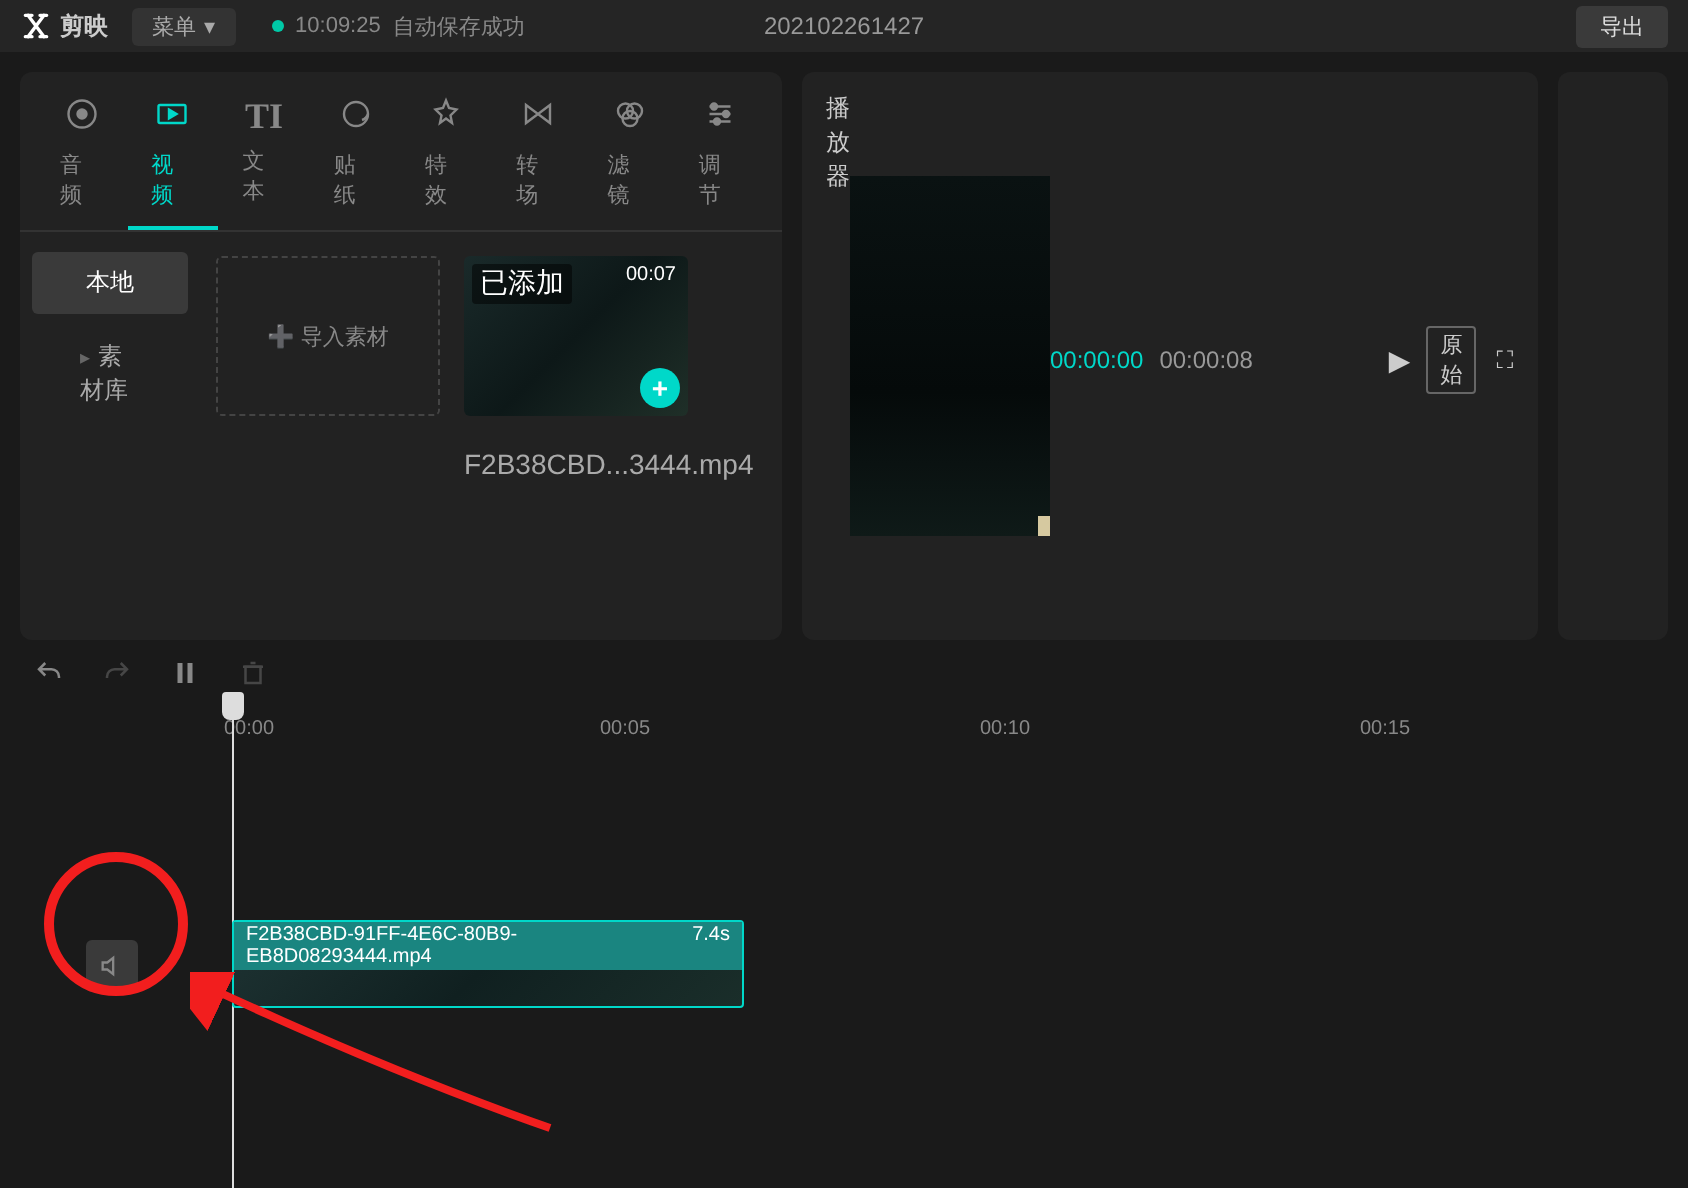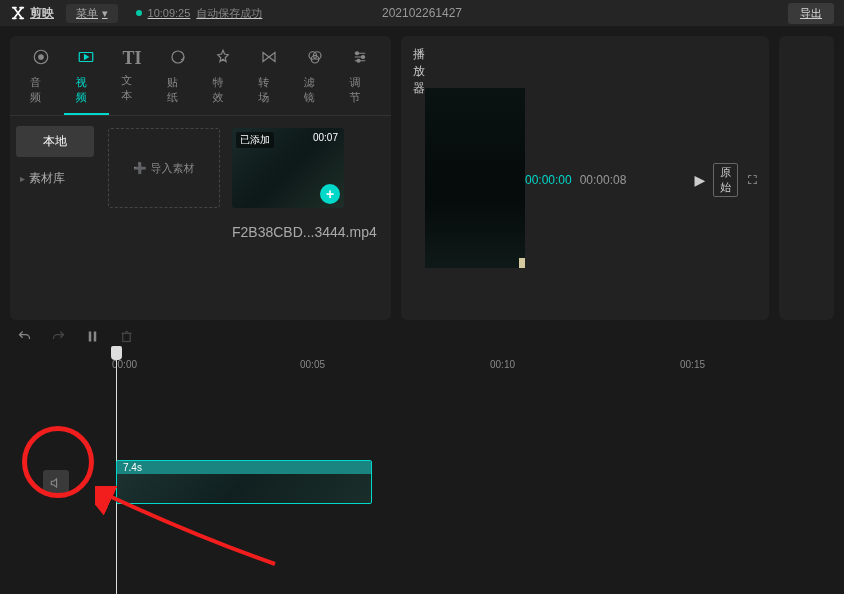--- a/index.html
+++ b/index.html
@@ -1,46 +1,46 @@
 <!DOCTYPE html>
 <html><head>
   <meta charset="utf-8">
   <style>
     * { box-sizing: border-box; margin: 0; padding: 0; font-family: -apple-system, "PingFang SC", "Microsoft YaHei", sans-serif; }
     body { background: #1a1a1a; width: 844px; height: 594px; overflow: hidden; position: relative; }
 
-    .top-bar { height: 26px; background: #252525; display: flex; align-items: center; padding: 0 10px; color: #ccc; font-size: 12px; text-decoration: underline; }
+    .top-bar { height: 26px; background: #252525; display: flex; align-items: center; padding: 0 10px; color: #ccc; font-size: 12px; }
     .logo { display: flex; align-items: center; gap: 4px; font-weight: bold; }
     .logo svg { width: 16px; height: 16px; }
     .menu-dropdown { margin-left: 12px; background: #333; padding: 2px 10px; border-radius: 3px; display: flex; align-items: center; gap: 4px; color: #aaa; font-size: 11px; }
     .autosave { margin-left: 18px; display: flex; align-items: center; gap: 6px; color: #888; font-size: 11px; }
     .autosave .dot { width: 6px; height: 6px; border-radius: 50%; background: #00c9a7; }
     .project-name { position: absolute; left: 50%; transform: translateX(-50%); color: #999; font-size: 12px; }
     .export-btn { margin-left: auto; background: #3a3a3a; padding: 3px 12px; border-radius: 3px; font-size: 11px; color: #ddd; }
 
     .upper-section { display: flex; height: 294px; padding: 10px 10px 0 10px; gap: 10px; }
     .media-panel { width: 440px; background: #222; border-radius: 6px; display: flex; flex-direction: column; }
     .tabs { display: flex; padding: 8px 8px 0 8px; border-bottom: 1px solid #333; }
     .tab { display: flex; flex-direction: column; align-items: center; padding: 4px 12px 8px; color: #888; font-size: 11px; gap: 4px; cursor: pointer; }
     .tab.active { color: #00d8c9; border-bottom: 2px solid #00d8c9; }
     .tab-icon { font-size: 18px; }
     .tab svg { width: 18px; height: 18px; }
 
     .media-body { display: flex; flex: 1; }
     .side-nav { width: 90px; padding: 10px 6px; }
-    .side-item { padding: 7px 4px; color: #aaa; font-size: 12px; border-radius: 3px; margin-bottom: 6px; }
+    .side-item { padding: 7px 24px; color: #aaa; font-size: 12px; border-radius: 3px; margin-bottom: 6px; }
     .side-item.active { background: #3a3a3a; color: #fff; text-align: center; }
     .side-item .arrow { color: #666; margin-right: 4px; font-size: 10px; }
 
     .media-grid { flex: 1; padding: 12px 8px; display: flex; gap: 12px; }
     .import-card { width: 112px; height: 80px; border: 1px dashed #444; border-radius: 3px; display: flex; flex-direction: column; align-items: center; justify-content: center; color: #aaa; font-size: 12px; gap: 2px; }
     .clip-card { width: 112px; }
     .clip-thumb { width: 112px; height: 80px; background: linear-gradient(135deg,#1a2a2a 0%,#0d1818 50%,#1f2f28 100%); border-radius: 3px; position: relative; }
     .clip-dur { position: absolute; top: 4px; right: 6px; color: #fff; font-size: 10px; }
-    .clip-added { position: absolute; top: 4px; left: 4px; color: #fff; font-size: 10px; background: rgba(0,0,0,0.5); padding: 1px 4px; border-radius: 2px; }
+    .clip-added { position: absolute; top: 4px; left: 4px; color: #fff; font-size: 14px; background: rgba(0,0,0,0.5); padding: 1px 4px; border-radius: 2px; }
     .clip-add-btn { position: absolute; bottom: 4px; right: 4px; width: 20px; height: 20px; background: #00d8c9; border-radius: 50%; display: flex; align-items: center; justify-content: center; color: #fff; font-size: 14px; font-weight: bold; }
     .clip-name { color: #aaa; font-size: 14px; text-align: center; margin-top: 16px; }
 
     .preview-panel { flex: 1; background: #222; border-radius: 6px; padding: 10px 12px; display: flex; flex-direction: row; }
     .preview-title { color: #ccc; font-size: 12px; margin-bottom: 8px; }
     .preview-area { flex: 1; display: flex; align-items: center; justify-content: center; }
     .preview-video { width: 100px; height: 180px; background: linear-gradient(180deg,#0a1212 0%,#050a0a 60%,#0f1a18 100%); position: relative; }
     .preview-video::after { content:''; position:absolute; right:0; bottom:0; width:6px; height:10px; background:#d6c9a0; }
     .preview-ctrl { display: flex; align-items: center; gap: 8px; font-size: 12px; padding-top: 4px; }
     .time-current { color: #00d8c9; }
@@ -225,20 +225,21 @@
     <span class="ruler-mark" style="left:300px">00:05</span>
     <span class="ruler-mark" style="left:490px">00:10</span>
     <span class="ruler-mark" style="left:680px">00:15</span>
     <div class="playhead">
         <div class="playhead-head"></div>
       </div>
   </div>
   <div class="tracks">
     <div class="clip-track">
       <div class="clip-track-label">
+        <span>F2B38CBD-91FF-4E6C-80B9-EB8D08293444.mp4</span>
         <span>7.4s</span>
       </div>
     </div>
   </div>
 </div>
 
 <div class="audio-mute-btn">
   <svg width="14" height="14" viewBox="0 0 24 24" fill="none" stroke="currentColor" stroke-width="2">
       <path d="M4 9 v6 h4 l5 4 V5 l-5 4 z"></path>
     </svg>

